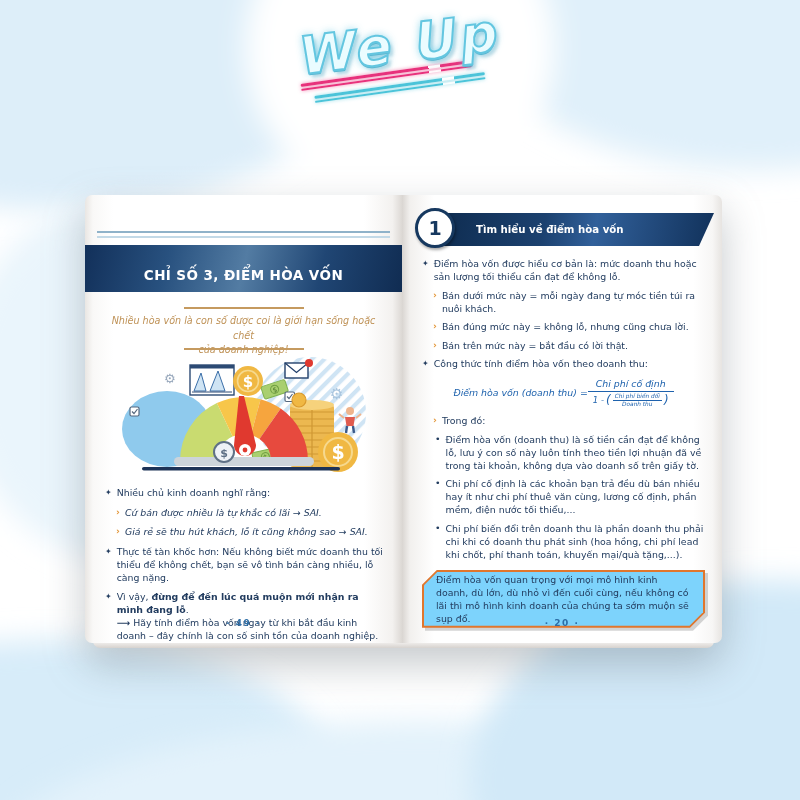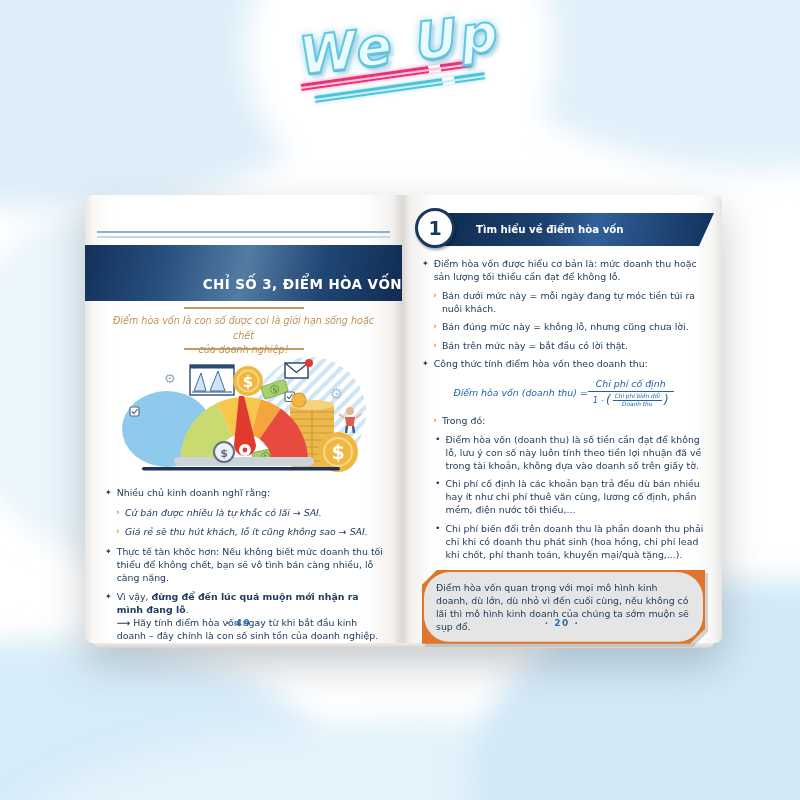--- a/index.html
+++ b/index.html
@@ -35,23 +35,23 @@
           background:linear-gradient(#f7f5f4,#d6d2ce); border-radius:0 0 9px 9px; z-index:-1; }
   .page { position:relative; height:100%; }
   .page-left { width:317px; border-radius:7px 0 0 7px;
     background:linear-gradient(90deg,#e9e6e3 0,#f9f8f7 2.5%,#ffffff 9%,#ffffff 88%,#f3f1ef 97%,#dcd8d4 100%); }
   .page-right { width:320px; border-radius:0 7px 7px 0;
     background:linear-gradient(90deg,#d9d5d1 0,#f2f0ee 2.5%,#ffffff 10%,#ffffff 91%,#f7f6f5 97%,#e7e4e1 100%); }
 
   
   .lp-lines { position:absolute; top:36px; left:12px; right:12px; height:8px;
     background:linear-gradient(180deg,#8fb2c9 0 2.4px, transparent 2.4px 4.6px, #c2d9e7 4.6px 7px, transparent 7px); }
-  .lp-banner { position:absolute; top:50px; left:0; right:0; height:56px;
+  .lp-banner { position:absolute; top:50px; left:0; right:0; height:47px;
     background:linear-gradient(103deg,#12305a 0%,#28517f 26%,#537ca3 50%,#204674 74%,#102c52 100%);
-    display:flex; align-items:flex-end; justify-content:flex-end; padding-bottom:9px; }
+    display:flex; align-items:flex-end; justify-content:center; padding-bottom:9px; }
   .lp-title { color:#ffffff; font-weight:bold; font-size:13.5px; letter-spacing:.4px; }
   .badge-outer { position:absolute; top:22px; left:50%; transform:translateX(-50%);
     width:184px; height:38px; background:#2e3032;
     clip-path:polygon(11px 0,calc(100% - 11px) 0,100% 11px,100% calc(100% - 11px),calc(100% - 11px) 100%,11px 100%,0 calc(100% - 11px),0 11px); }
   .badge-inner { position:absolute; inset:3px;
     background:linear-gradient(180deg,#606264 0%,#98999b 28%,#d9dadb 52%,#7e8082 78%,#565859 100%);
     clip-path:polygon(9px 0,calc(100% - 9px) 0,100% 9px,100% calc(100% - 9px),calc(100% - 9px) 100%,9px 100%,0 calc(100% - 9px),0 9px);
     display:flex; align-items:center; justify-content:center;
     box-shadow:inset 0 0 0 2px rgba(240,240,240,.75); }
   .badge-text { color:#fbfbfb; font-weight:bold; font-size:16px; letter-spacing:2.5px;
@@ -105,22 +105,22 @@
   .frac .top { display:block; border-bottom:1.4px solid #1e62ad; padding:0 8px 1px; }
   .frac .bot { display:flex; align-items:center; justify-content:center; gap:2px; padding-top:1px; font-size:8.5px; }
   .paren { font-size:12px; font-weight:normal; }
   .minifrac { display:inline-block; text-align:center; font-size:5.8px; line-height:1.15; }
   .minifrac .mtop { display:block; border-bottom:.8px solid #1e62ad; padding:0 2px; }
 
   
   .callout-outer { margin:9px 0 0 0; filter:drop-shadow(3px 3px 0 rgba(160,160,160,.45)); }
   .callout-border { background:#e0762d; padding:2px;
     clip-path:polygon(15px 0,100% 0,100% calc(100% - 15px),calc(100% - 15px) 100%,0 100%,0 15px); }
-  .callout-inner { background:#e5e5e5; padding:9px 12px;
-    clip-path:polygon(13.5px 0,100% 0,100% calc(100% - 13.5px),calc(100% - 13.5px) 100%,0 100%,0 13.5px);border-radius:26px; }
+  .callout-inner { background:#7dd3fc; padding:1px 12px;
+    clip-path:polygon(13.5px 0,100% 0,100% calc(100% - 13.5px),calc(100% - 13.5px) 100%,0 100%,0 13.5px); }
 </style>
 </head>
 <body>
 
 <div class="stage">
 
   <svg class="bg-svg" width="800" height="800" viewBox="0 0 800 800">
     <defs>
         <filter id="soft" x="-40%" y="-40%" width="180%" height="180%">
           <feGaussianBlur stdDeviation="14"></feGaussianBlur>
@@ -150,21 +150,21 @@
   <div class="book">
 
     <div class="page page-left">
       <div class="lp-lines"></div>
       <div class="lp-banner">
         <div class="lp-title">CHỈ SỐ 3, ĐIỂM HÒA VỐN</div>
       </div>
 
       <div class="quote-sep sep-top"></div>
       <div class="lp-quote">
-        <div>Điểm hòa vốn là con số được coi là giới hạn sống hoặc chết</div>
+        <div>Nhiều hòa vốn là con số được coi là giới hạn sống hoặc chết</div>
         <div>của doanh nghiệp!</div>
       </div>
       <div class="quote-sep sep-bot"></div>
 
       <svg class="illus" width="244" height="122" viewBox="0 0 244 122">
         <defs>
           <pattern id="stripes" width="9" height="9" patternUnits="userSpaceOnUse" patternTransform="rotate(45)">
             <rect width="9" height="9" fill="#ffffff"></rect>
               <rect width="4.2" height="9" fill="#cfe4f4"></rect>
           </pattern>

